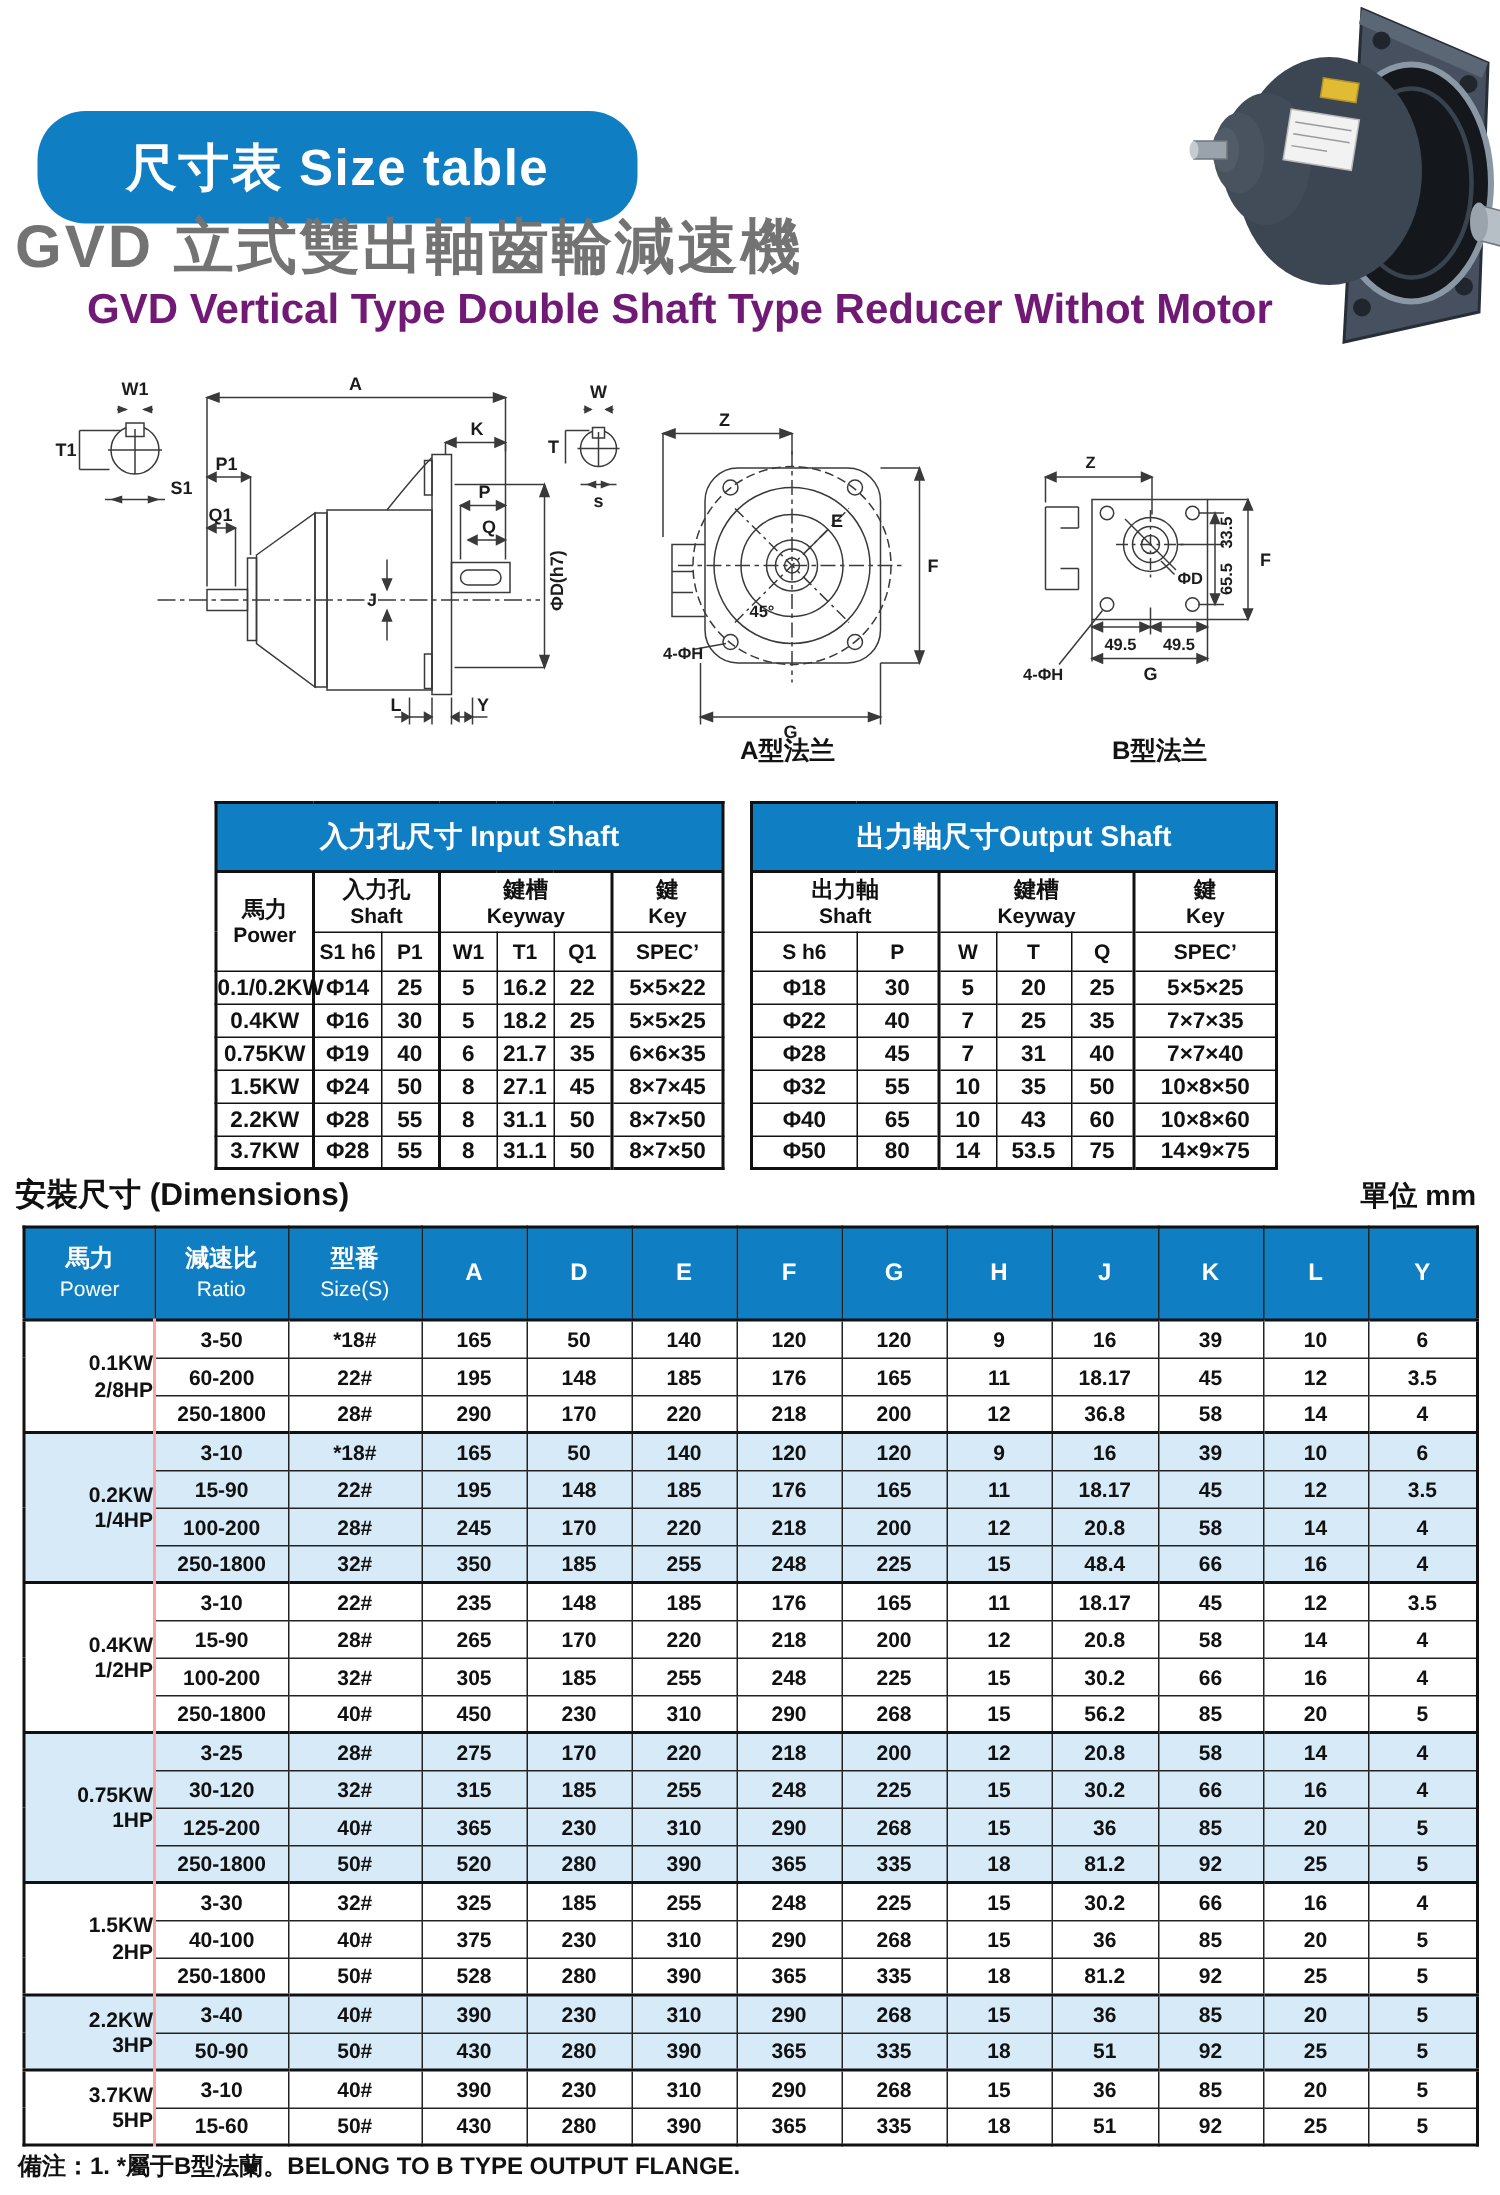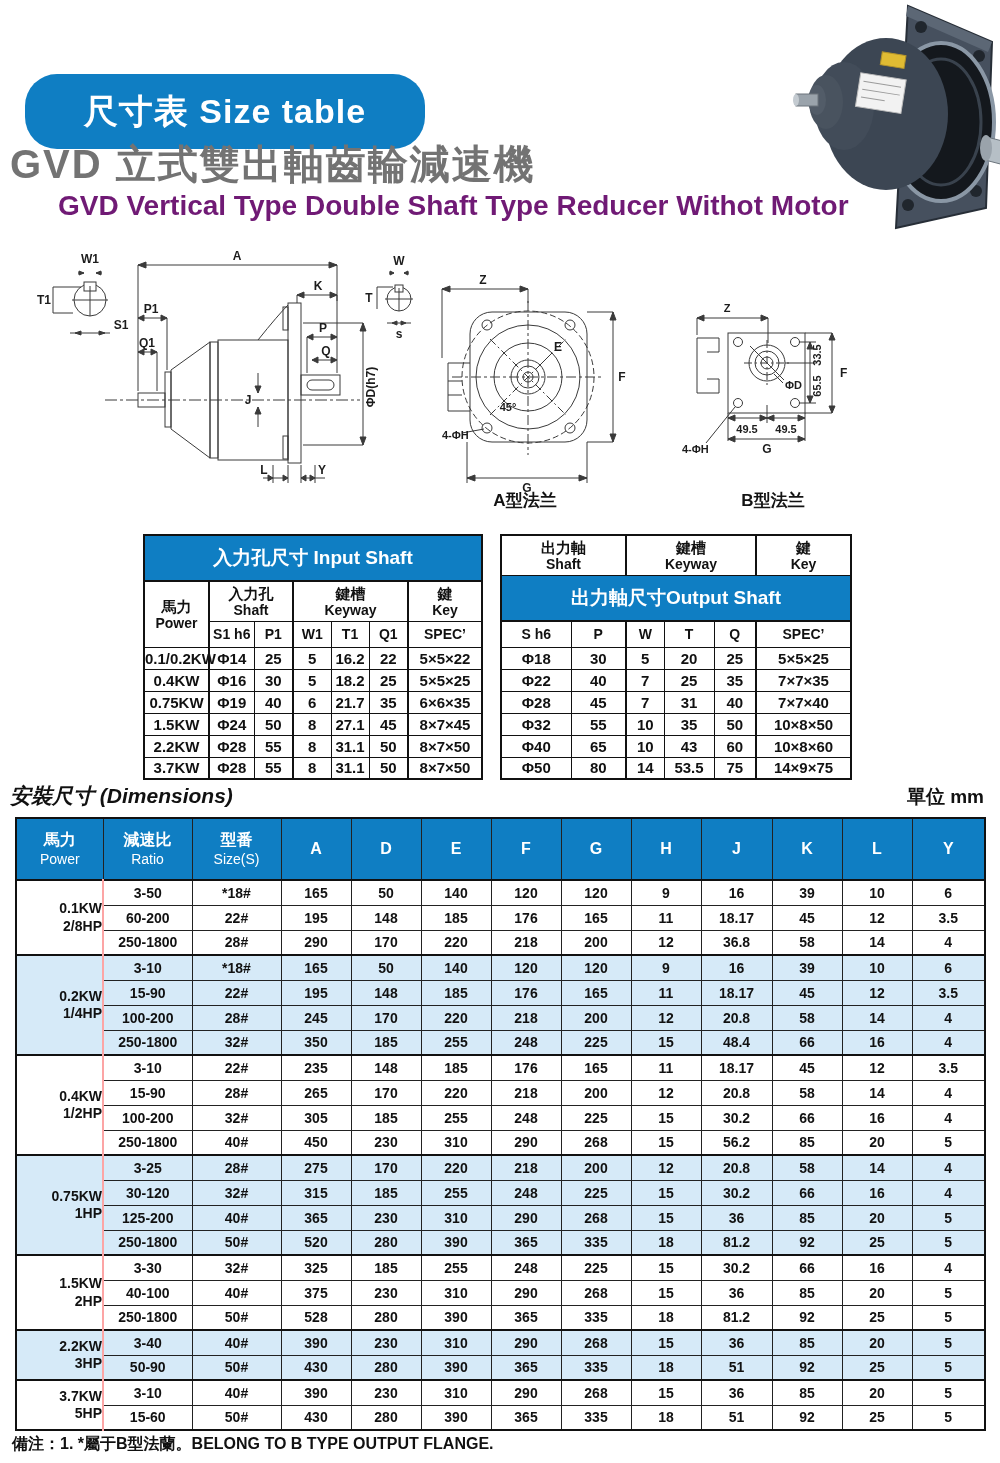--- a/index.html
+++ b/index.html
@@ -46,21 +46,21 @@
   .shaft-table .title-bar {
     background:var(--accent); color:#fff; height:46px; font-size:19px;
     font-weight:700; border-bottom:2px solid #111;
   }
   .shaft-table .gh { height:40px; font-size:15px; font-weight:700; line-height:1.15; }
   .shaft-table .gh .en { font-size:14px; }
   .shaft-table .sub th { height:26px; font-size:14px; font-weight:700; }
   .shaft-table tbody td { height:22px; font-size:15px; font-weight:700; }
   .sep { border-left:2px solid #111 !important; }
   
-  .dim-heading { position:absolute; left:10px; top:782px; font-size:21px; font-weight:700;font-style:italic; }
+  .dim-heading { position:absolute; left:10px; top:782px; font-size:21px; font-weight:700; }
   .dim-unit { position:absolute; right:16px; top:784px; font-size:19px; font-weight:700; }
   #dim-table {
     position:absolute; left:15px; top:817px; width:969px; border:2px solid #111;
   }
   #dim-table th, #dim-table td {
     border:1px solid #222; text-align:center; vertical-align:middle; padding:0;
   }
   #dim-table thead th {
     background:var(--accent); color:#fff; height:62px; font-size:16px;
     font-weight:600; line-height:1.3;
@@ -455,35 +455,35 @@
   <colgroup>
     <col style="width:70px">
       <col style="width:55px">
       <col style="width:38px">
     <col style="width:50px">
       <col style="width:42px">
       <col style="width:95px">
   </colgroup>
   <thead>
     <tr>
+      <th colspan="6" class="title-bar">出力軸尺寸Output Shaft</th>
+    </tr>
+    <tr>
       <th colspan="2" class="gh">
         <div>出力軸</div>
         <div class="en">Shaft</div>
       </th>
       <th colspan="3" class="gh sep">
         <div>鍵槽</div>
         <div class="en">Keyway</div>
       </th>
       <th class="gh sep">
         <div>鍵</div>
         <div class="en">Key</div>
       </th>
-    </tr>
-    <tr>
-      <th colspan="6" class="title-bar">出力軸尺寸Output Shaft</th>
     </tr>
     <tr class="sub">
       <th>S h6</th>
       <th>P</th>
       <th class="sep">W</th>
       <th>T</th>
       <th>Q</th>
       <th class="sep">SPEC’</th>
     </tr>
   </thead>

